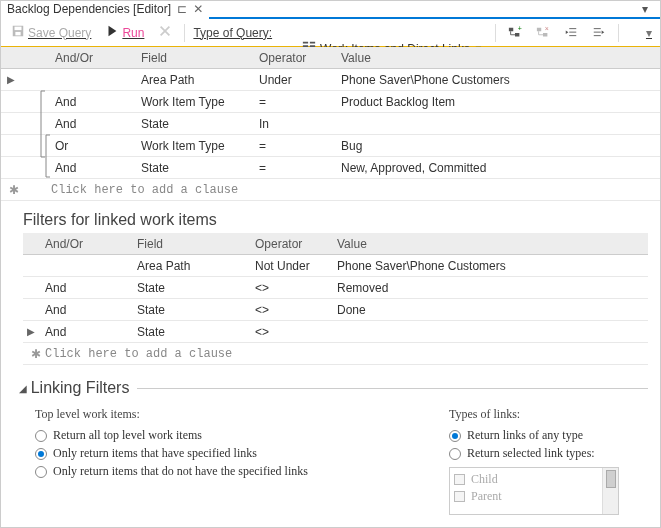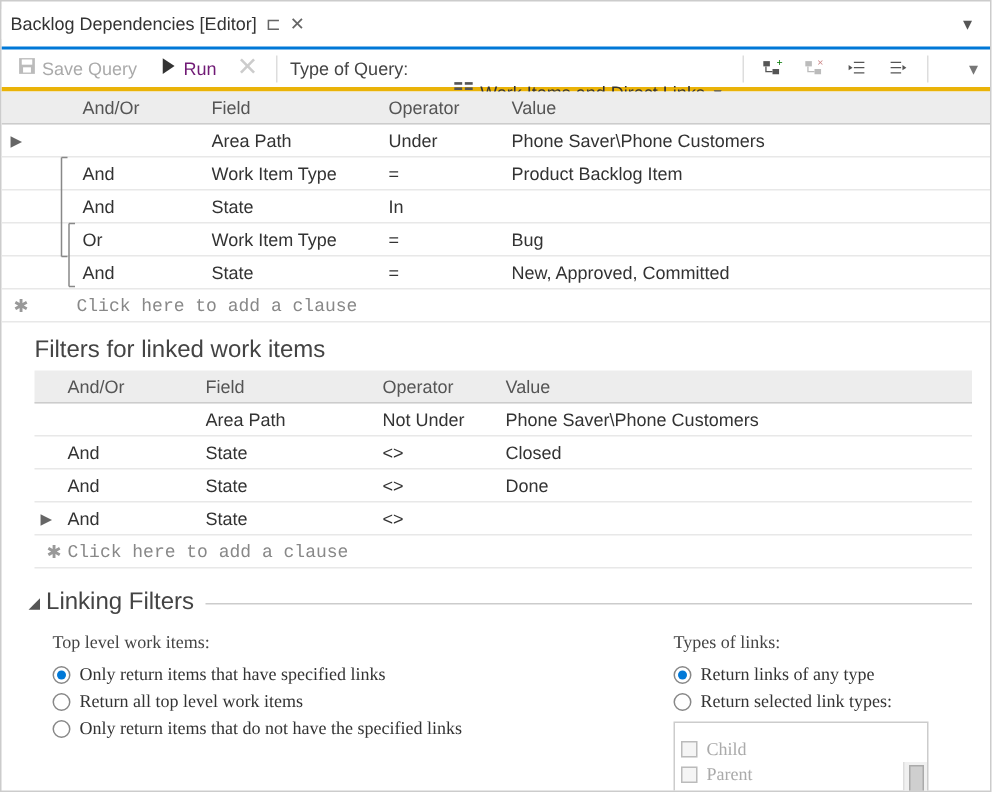--- a/index.html
+++ b/index.html
@@ -1,25 +1,25 @@
 <!DOCTYPE html>
 <html><head>
 <meta charset="utf-8">
 <style>
   * { box-sizing: border-box; margin: 0; padding: 0; }
   body { font-family: "Segoe UI", Tahoma, sans-serif; font-size: 12px; color: #333; background: #fff; width: 661px; height: 528px; overflow: hidden; border: 1px solid #ccc; }
-  .tabbar { display: flex; align-items: center; height: 32px; border-bottom: 2px solid #0078d7; gap: 20px; }
+  .tabbar { display: flex; align-items: center; height: 18px; border-bottom: 2px solid #0078d7; gap: 20px; }
   .tab { display: flex; align-items: center; padding: 0 6px; height: 20px; background: #fff; }
   .tab-title { font-size: 12px; color: #333; }
   .tab-pin, .tab-close { margin-left: 6px; cursor: pointer; color: #666; font-size: 12px; }
   .tabbar-spacer { flex: 1; }
   .tabbar-menu { width: 12px; margin-right: 6px; color: #555; }
   
-  .toolbar { display: flex; align-items: center; height: 28px; padding: 0 6px; border-bottom: 3px solid #eab308; gap: 6px; }
-  .tool-btn { display: flex; align-items: center; gap: 3px; padding: 2px 4px; cursor: pointer; color: #701a75; }
+  .toolbar { display: flex; align-items: center; height: 28px; padding: 0 6px; border-bottom: 1px solid #eab308; gap: 6px; text-decoration: underline; }
+  .tool-btn { display: flex; align-items: center; gap: 3px; padding: 2px 4px; cursor: pointer; color: #ec4899; }
   .tool-btn.disabled { color: #aaa; }
   .tool-sep { width: 1px; height: 18px; background: #ddd; margin: 0 2px; }
   .tool-label { color: #444; margin-right: 20px; }
   .query-type { display: flex; align-items: center; gap: 4px; padding: 2px 4px; cursor: pointer; margin-top: 32px; }
   .dropdown-arrow { font-size: 9px; color: #555; }
   .icon-svg { width: 14px; height: 14px; display: inline-block; }
   .toolbar-spacer { flex:1; }
   .overflow { width: 14px; color:#777; text-align:right; margin-right:2px;}
   
   .grid { width: 100%; }
@@ -44,21 +44,21 @@
   .linking-title { font-size:16px; color:#444; margin-right:8px;}
   .linking-line { flex:1; height:1px; background:#ccc; }
   
   .linking-body { display:flex; padding: 4px 18px 0 34px; gap: 24px; }
   .linking-col { flex: 0 0 auto; font-family: Liberation Serif, serif; }
   .linking-col.left { width: 390px; }
   .linking-subtitle { font-size:12px; color:#444; margin-bottom:6px; }
   .radio-row { display:flex; align-items:center; gap:6px; margin: 3px 0; font-size:12px; color:#333; }
   .radio { width:12px; height:12px; border:1px solid #888; border-radius:50%; display:inline-flex; align-items:center; justify-content:center; background:#fff;}
   .radio.checked::after { content:""; width:6px; height:6px; background:#0078d7; border-radius:50%; }
-  .linktypes-box { margin-top:6px; border:1px solid #ccc; width: 170px; height: 48px; display:flex;align-items:flex-end; }
+  .linktypes-box { margin-top:6px; border:1px solid #ccc; width: 170px; height: 48px; display:flex; }
   .linktypes-list { flex:1; padding: 2px 4px; color:#aaa; }
   .check-row { display:flex; align-items:center; gap:6px; margin:2px 0; font-size:12px;}
   .checkbox { width:11px; height:11px; border:1px solid #bbb; background:#f5f5f5; }
   .scrollbar { width:16px; background:#f0f0f0; border-left:1px solid #ddd; display:flex; flex-direction:column; align-items:center; justify-content:flex-start;}
   .thumb { width:10px; height:18px; background:#cfcfcf; margin-top:2px; border:1px solid #aaa;}
   
   .bracket-svg { position:absolute; pointer-events:none; }
   .grid-wrap { position:relative; }
 </style>
 </head>
@@ -252,21 +252,21 @@
           <div class="col-op cell">Not Under</div>
           <div class="col-value cell">Phone Saver\Phone Customers</div>
         </div>
         <div class="grid-row">
           <div style="width:18px;display:flex;align-items:center;padding-left:4px;">
             <span class="tri"></span>
           </div>
           <div class="col-andor cell" style="width:96px;">And</div>
           <div class="col-field cell">State</div>
           <div class="col-op cell">&lt;&gt;</div>
-          <div class="col-value cell">Closed</div>
+          <div class="col-value cell">Removed</div>
         </div>
         <div class="grid-row">
           <div style="width:18px;display:flex;align-items:center;padding-left:4px;">
             <span class="tri"></span>
           </div>
           <div class="col-andor cell" style="width:96px;">And</div>
           <div class="col-field cell">State</div>
           <div class="col-op cell">&lt;&gt;</div>
           <div class="col-value cell">Done</div>
         </div>
@@ -288,26 +288,26 @@
 
 <div class="linking-header">
   <span class="collapse-tri">◢</span>
   <span class="linking-title">Linking Filters</span>
   <div class="linking-line"></div>
 </div>
 <div class="linking-body">
   <div class="linking-col left">
     <div class="linking-subtitle">Top level work items:</div>
     <div class="radio-row">
+      <span class="radio"></span>
+      <span>Return all top level work items</span>
+    </div>
+    <div class="radio-row">
       <span class="radio checked"></span>
       <span>Only return items that have specified links</span>
-    </div>
-    <div class="radio-row">
-      <span class="radio"></span>
-      <span>Return all top level work items</span>
     </div>
     <div class="radio-row">
       <span class="radio"></span>
       <span>Only return items that do not have the specified links</span>
     </div>
   </div>
   <div class="linking-col">
     <div class="linking-subtitle">Types of links:</div>
     <div class="radio-row">
       <span class="radio checked"></span>

